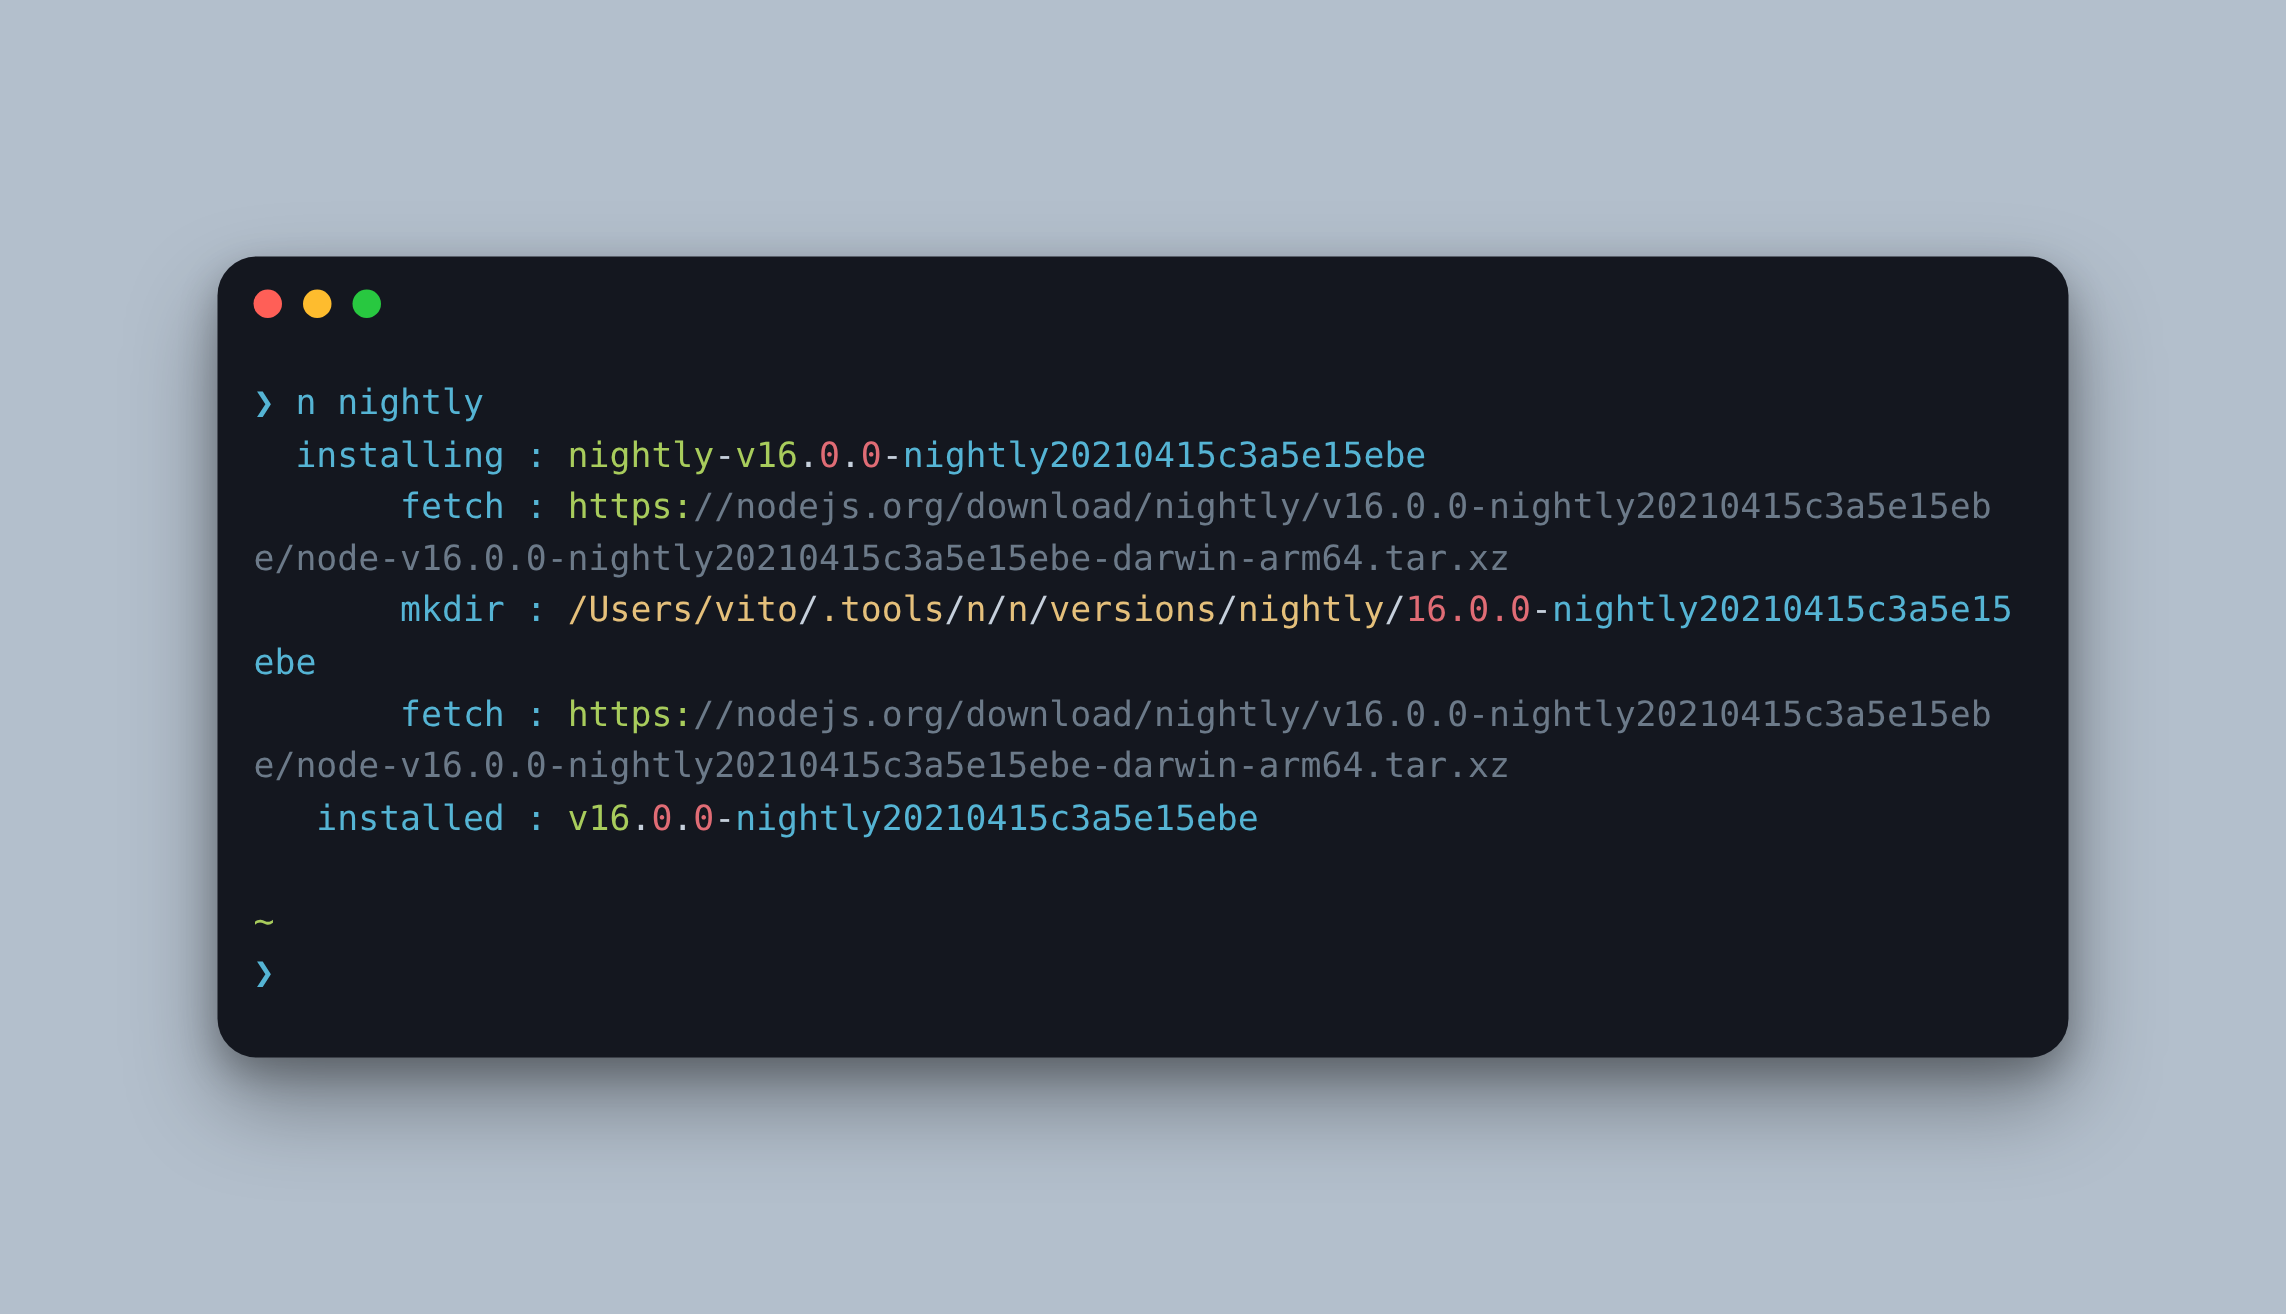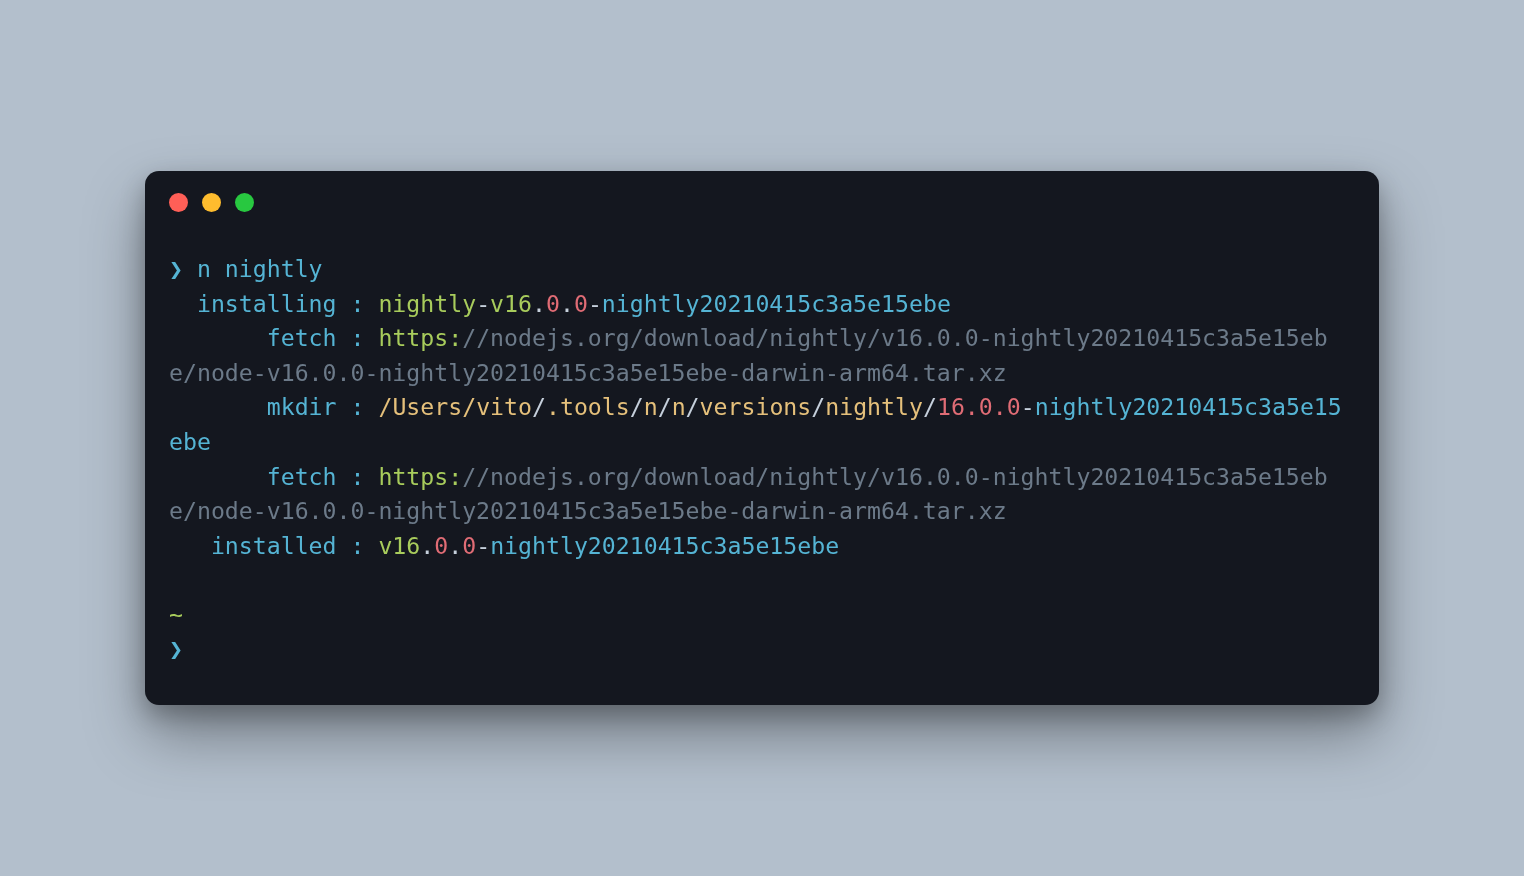--- a/index.html
+++ b/index.html
@@ -8,21 +8,21 @@
     width: 1524px;
     height: 876px;
     display: flex;
     align-items: center;
     justify-content: center;
     font-family: "SF Mono", "Monaco", "Menlo", "Consolas", monospace;
   }
   .terminal {
     width: 1234px;
     background: #14171f;
-    border-radius: 14px;
+    border-radius: 26px;
     box-shadow: 0 30px 60px rgba(0,0,0,0.35), 0 10px 25px rgba(0,0,0,0.25);
     padding-bottom: 38px;
   }
   .titlebar {
     display: flex;
     align-items: center;
     gap: 14px;
     padding: 22px 24px 12px 24px;
   }
   .dot {

